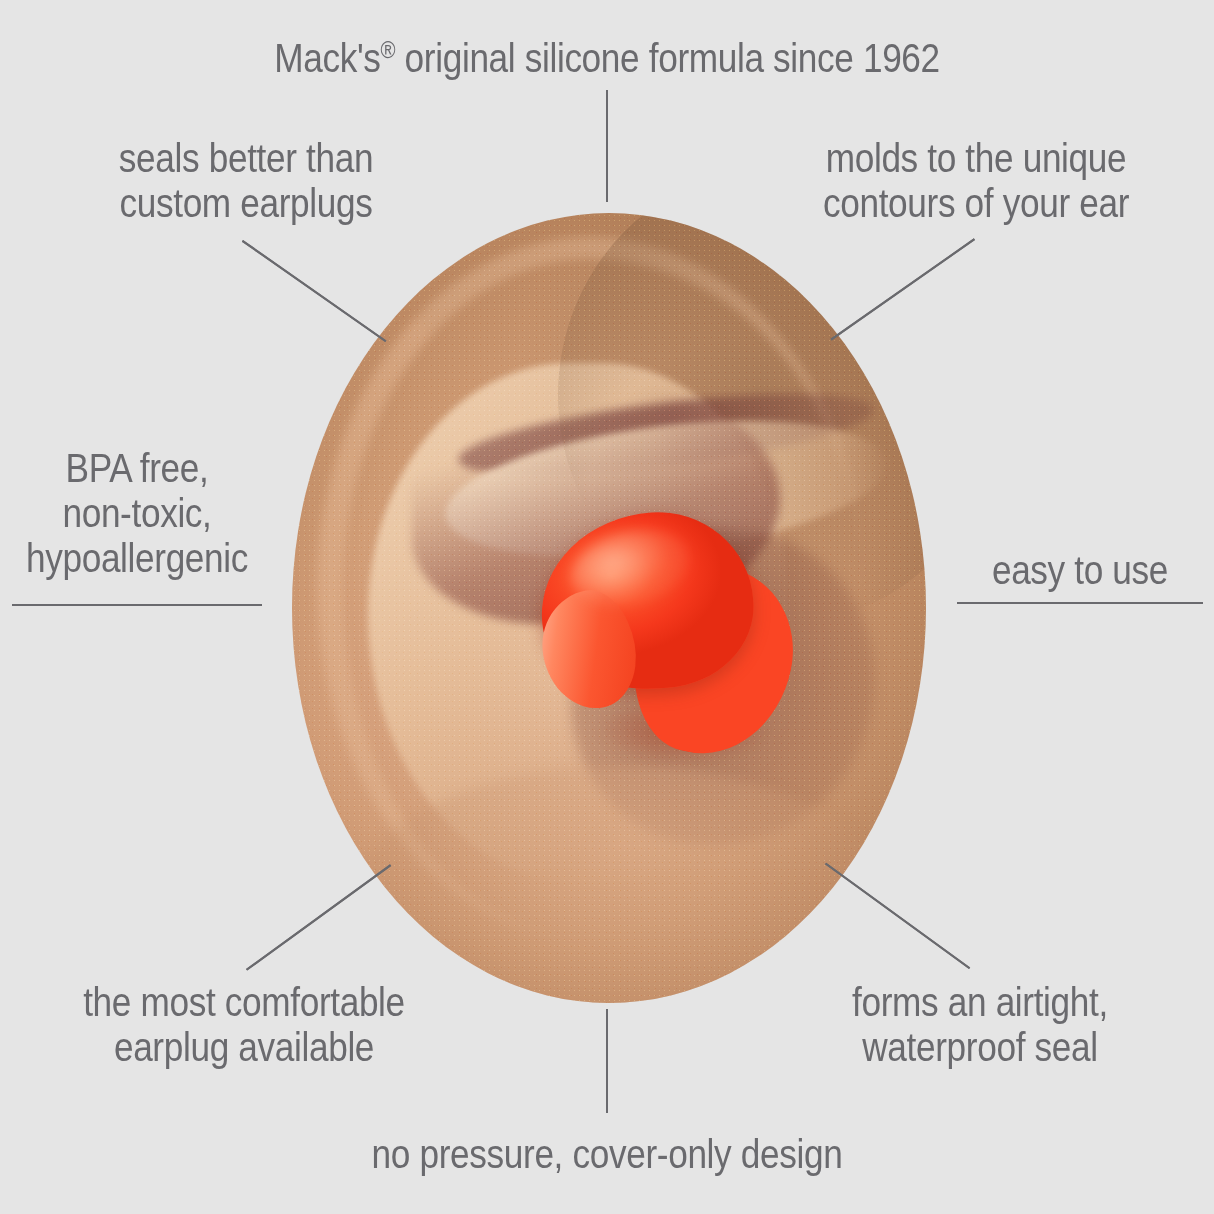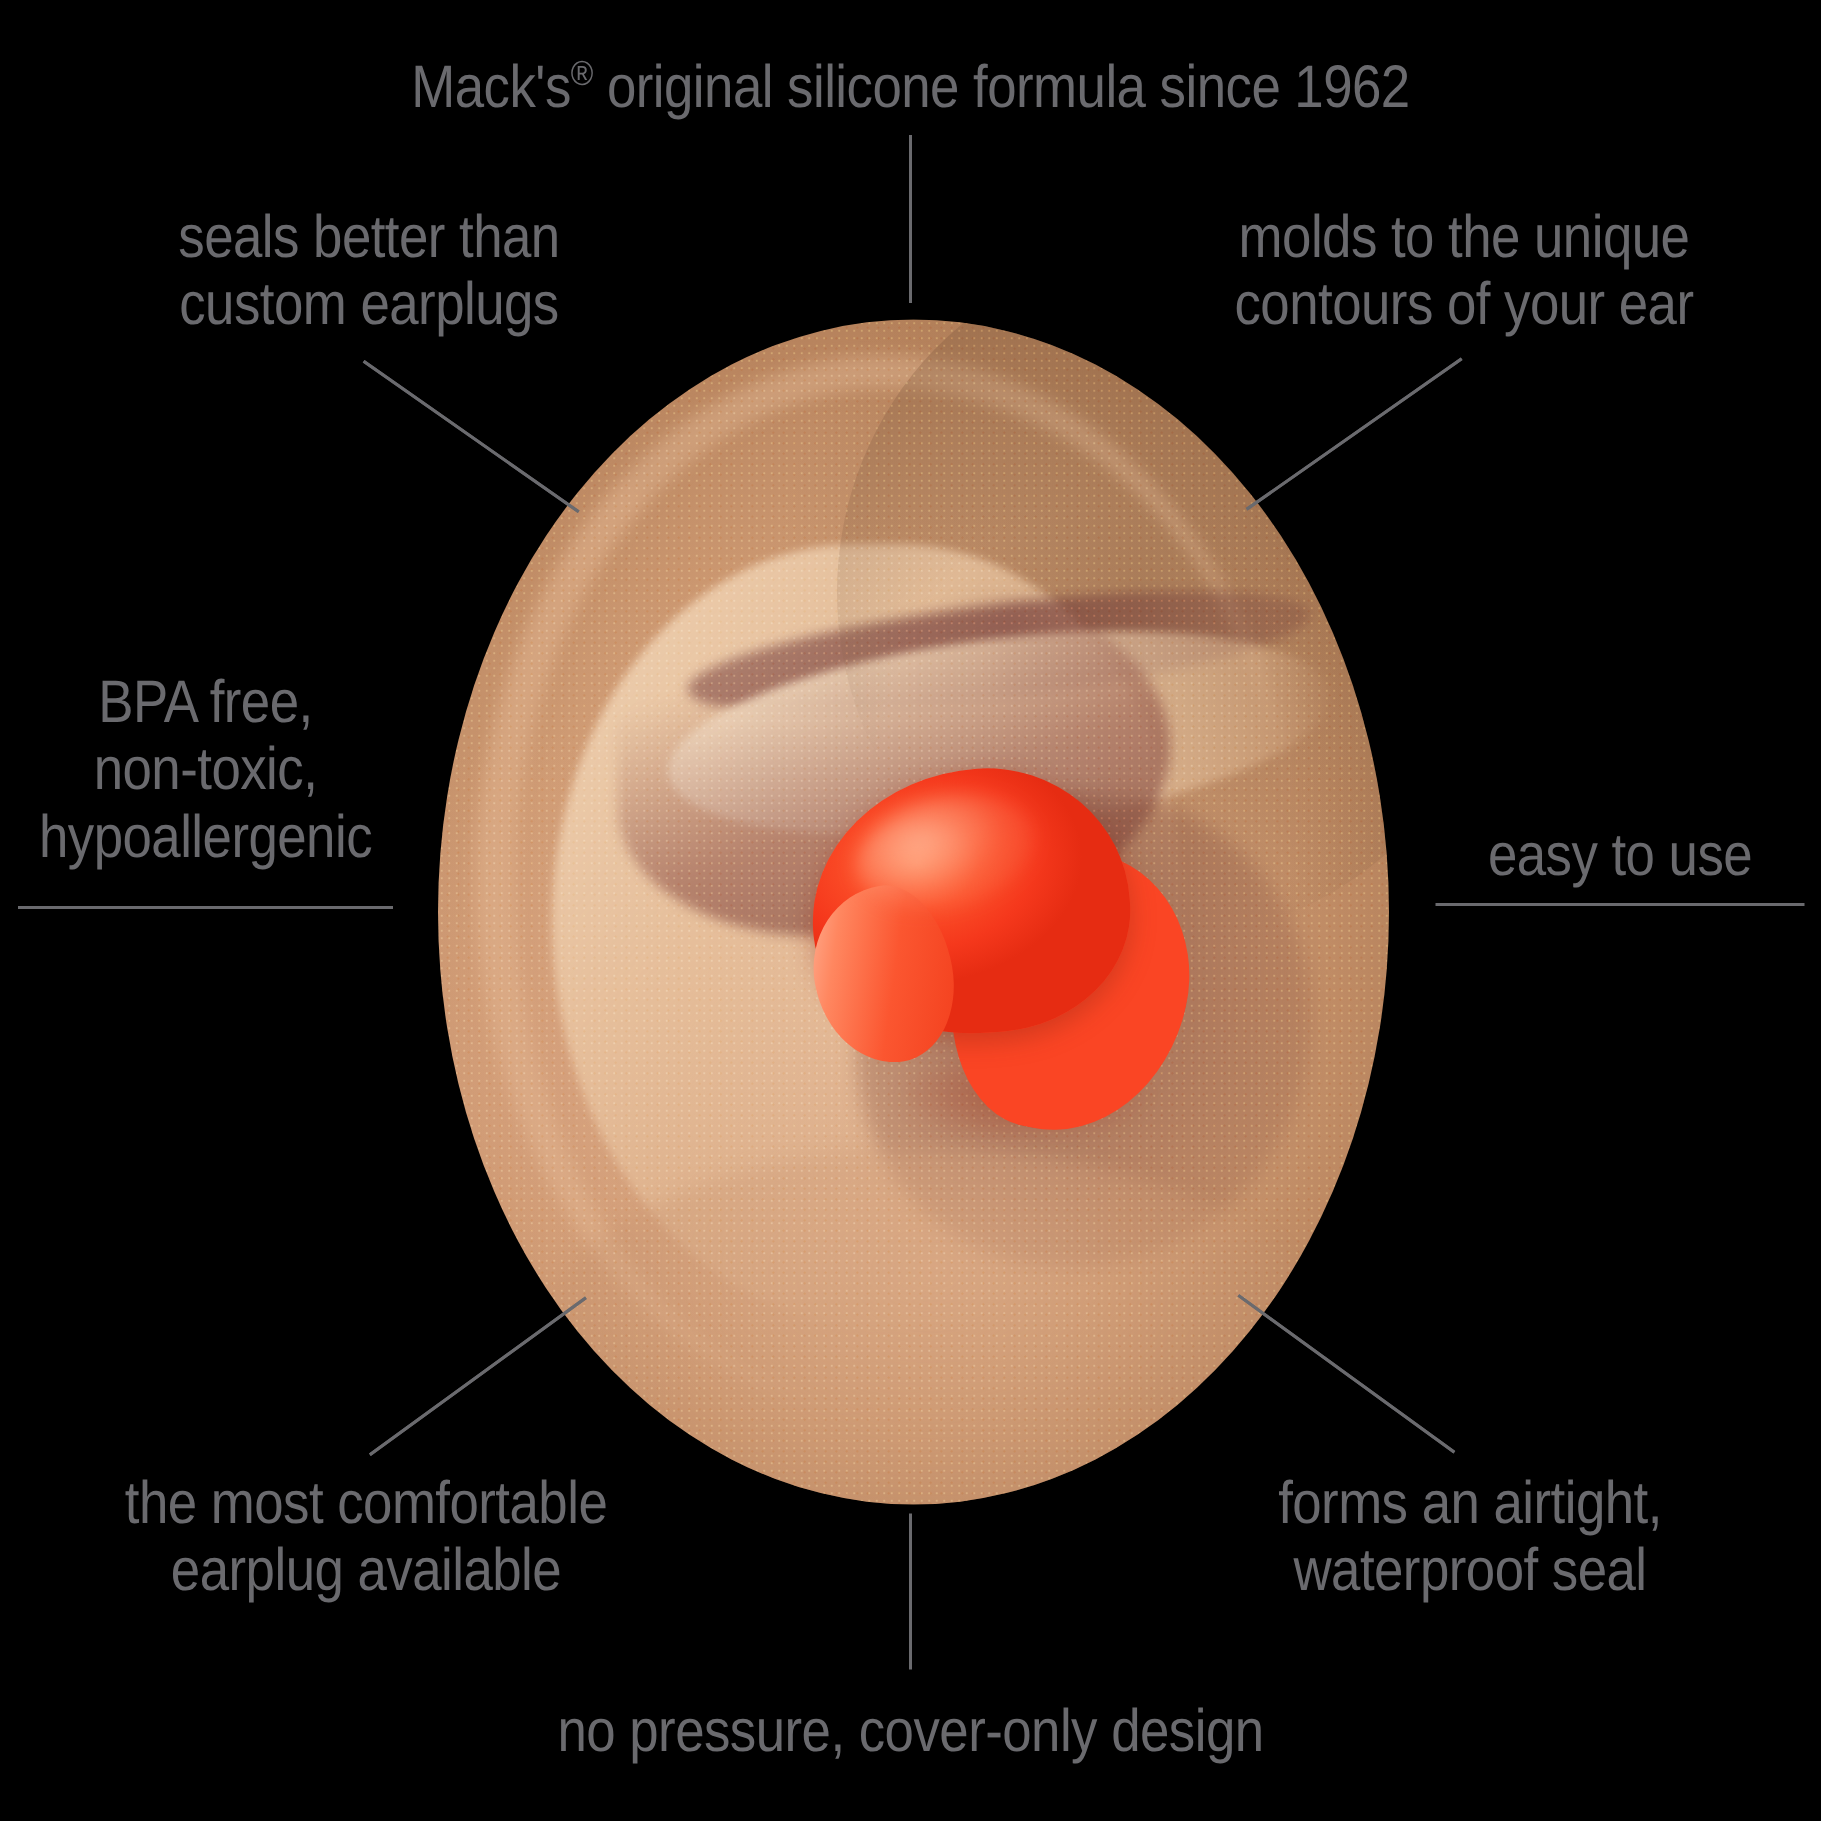--- a/index.html
+++ b/index.html
@@ -8,21 +8,21 @@
     padding: 0;
     background: #ffffff;
   }
   body {
     font-family: "Liberation Sans", "DejaVu Sans", sans-serif;
   }
   #stage {
     position: relative;
     width: 1214px;
     height: 1214px;
-    background: #000000;
+    background: #e5e5e5;
     overflow: hidden;
   }
 
   
   .callout {
     position: absolute;
     color: #6a6a6e;
     font-family: "Liberation Sans", "DejaVu Sans", sans-serif;
     font-size: 40px;
     line-height: 1.12;

